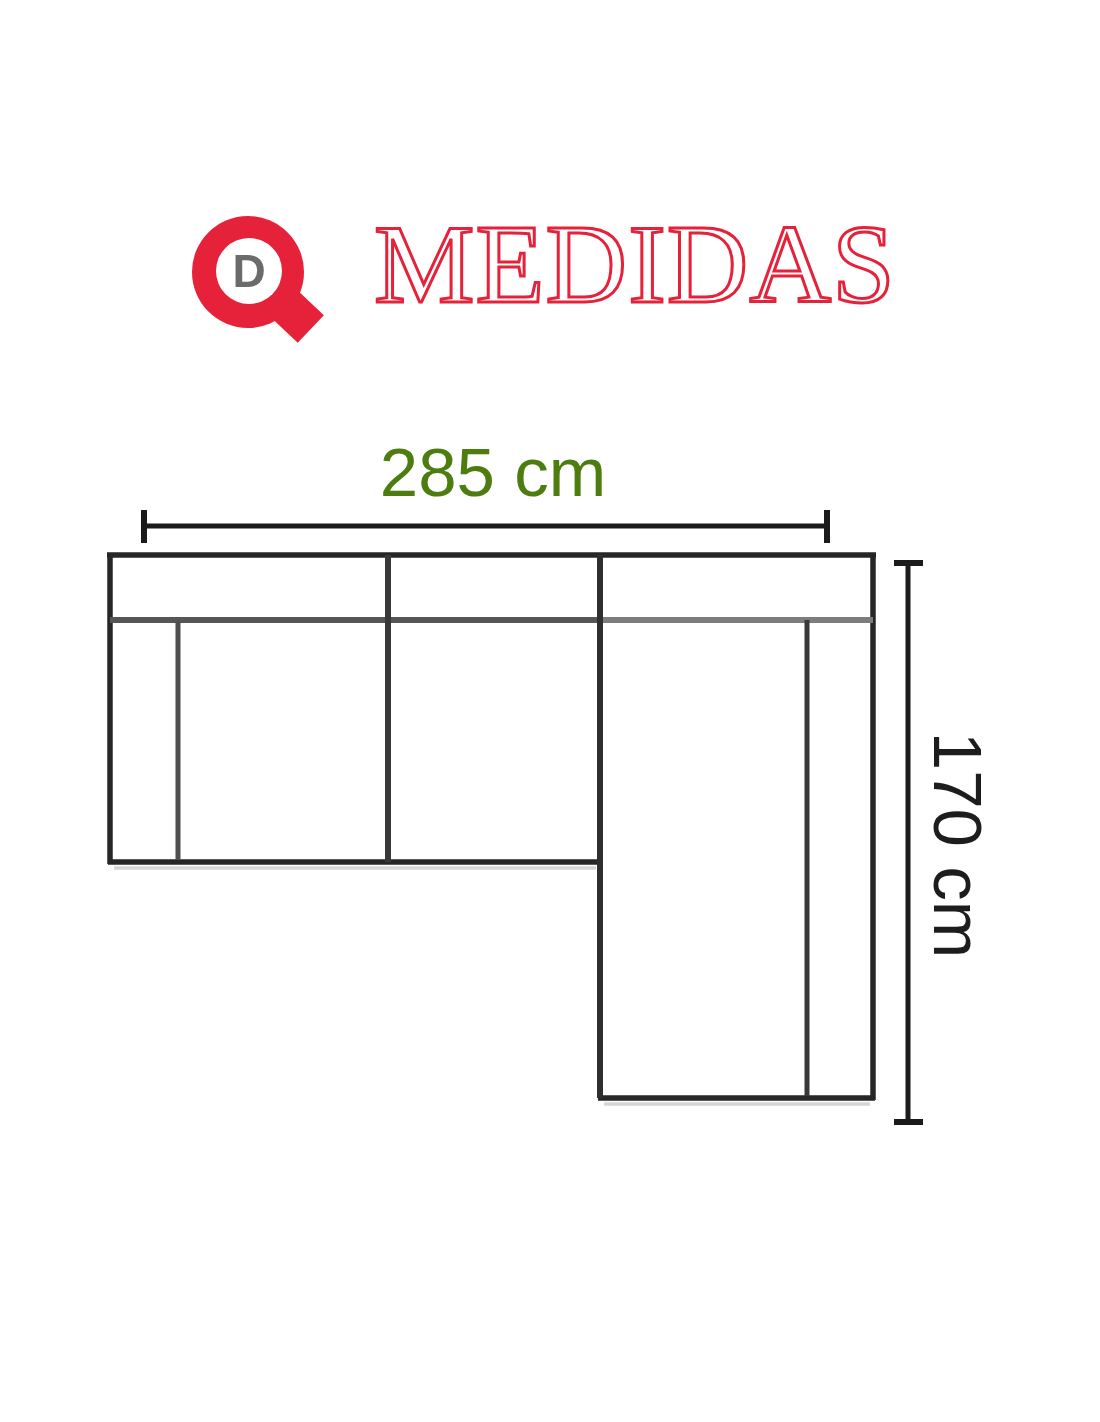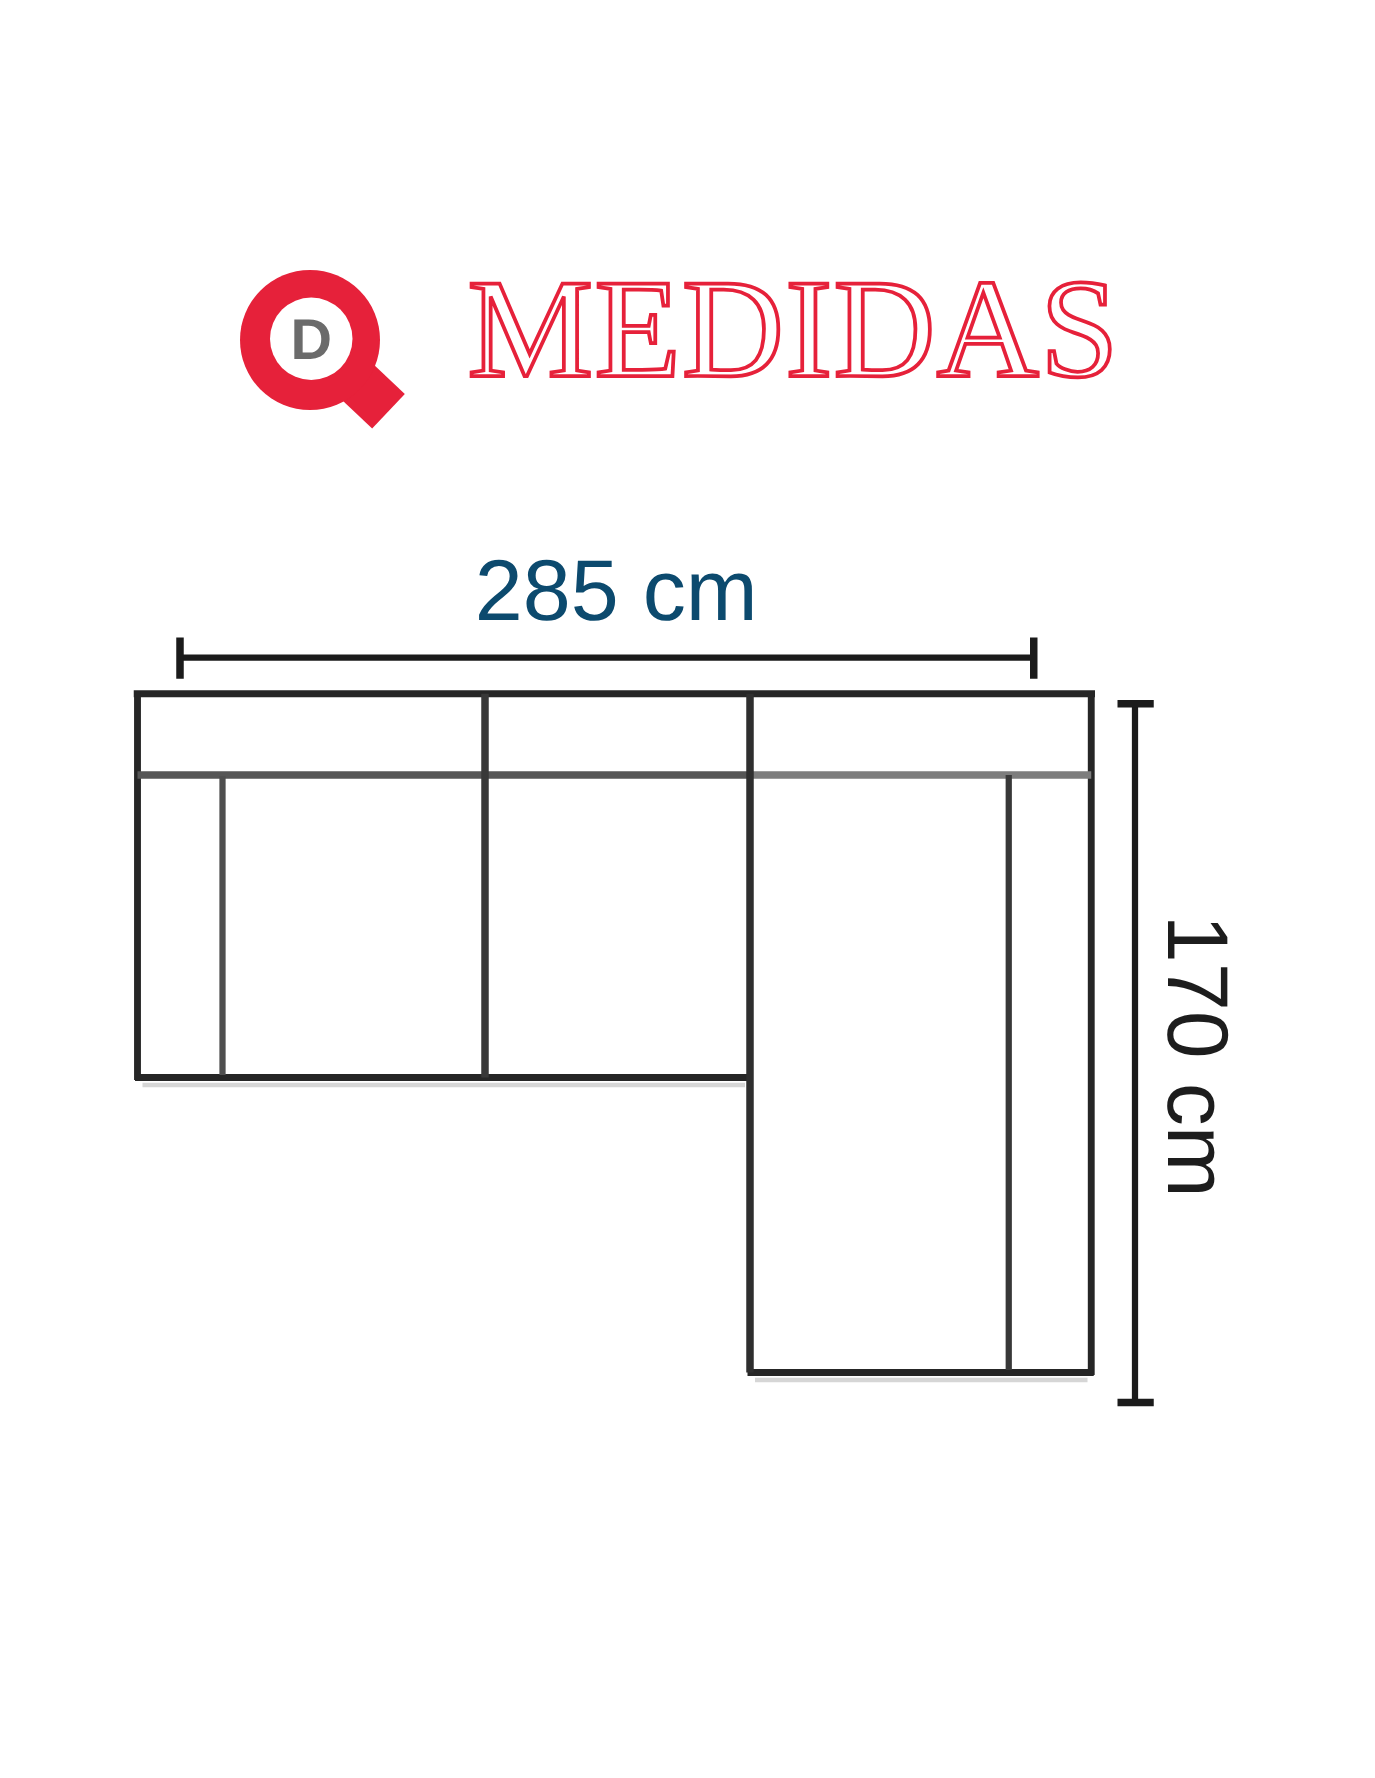--- a/index.html
+++ b/index.html
@@ -18,21 +18,21 @@
     font-size:113px;line-height:1;font-weight:400;
     letter-spacing:1px;
     color:#000000;                    
     -webkit-text-fill-color:#ffffff;  
     -webkit-text-stroke:3px #e6213a;
   }
   .diagram-svg{position:absolute;left:0;top:0;width:1100px;height:1422px;}
   .dim-label-h{
     position:absolute;left:293px;top:438px;width:400px;
     text-align:center;
-    font-size:69px;line-height:1;color:#0c4a6e;
+    font-size:69px;line-height:1;color:#4d7c0f;
   }
   .dim-label-v{
     position:absolute;left:757px;top:810px;width:400px;height:70px;
     text-align:center;
     font-size:69px;line-height:70px;color:#1d1d1d;
     transform:rotate(90deg);
   }
   .logo-d{
     font-family:"Liberation Sans", sans-serif;
     font-weight:bold;font-size:46px;

